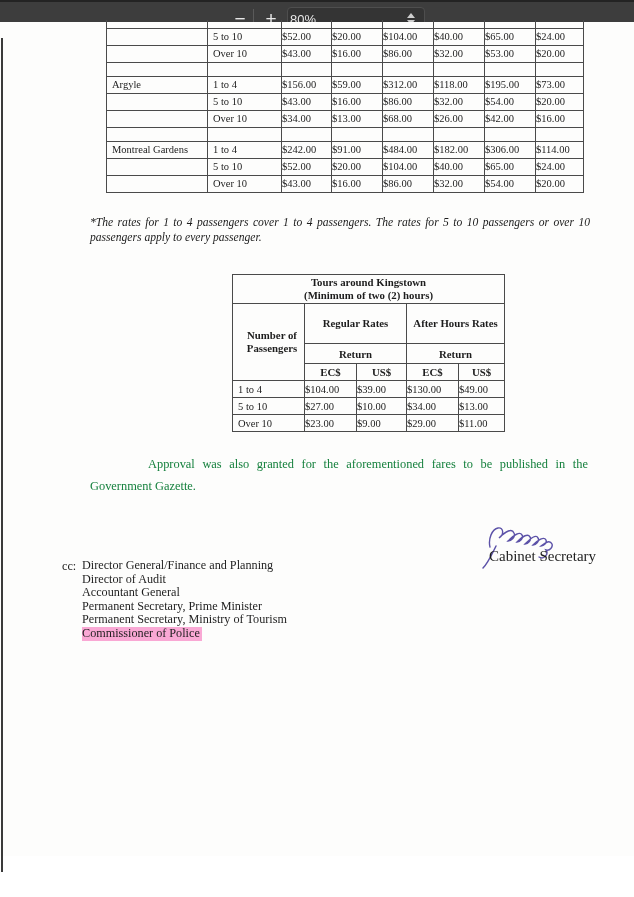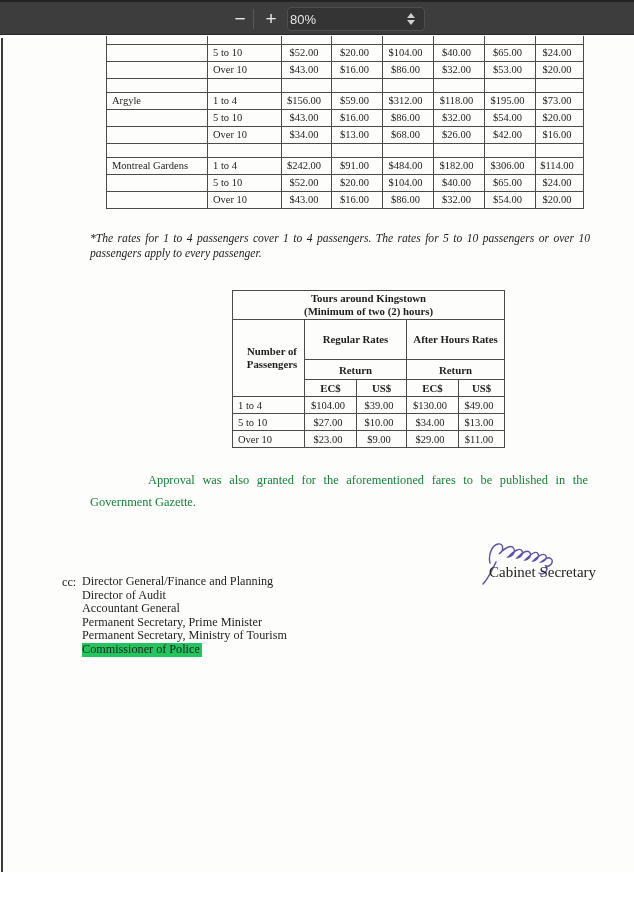--- a/index.html
+++ b/index.html
@@ -19,34 +19,34 @@
                background:#343434; border:1px solid #4e4e4e; border-radius:4px;
                display:flex; align-items:center; }
   .tb-select .zoomval { color:#e6e6e6; font-size:13px; margin-left:2px; flex:1; }
   .tb-arrows { margin-right:9px; display:flex; flex-direction:column; gap:2px; align-items:center; }
   .tri-up { width:0; height:0; border-left:4px solid transparent; border-right:4px solid transparent;
             border-bottom:5px solid #cfcfcf; }
   .tri-dn { width:0; height:0; border-left:4px solid transparent; border-right:4px solid transparent;
             border-top:5px solid #cfcfcf; }
 
   
-  .page { position:absolute; left:0; top:38px; width:634px; height:834px; background:#fdfdfc; }
+  .page { position:absolute; left:0; top:22px; width:634px; height:834px; background:#fdfdfc; }
   .page-edge { position:absolute; left:1px; top:38px; width:2px; height:834px; background:#3a3a3a; }
 
   
   table { border-collapse:collapse; table-layout:fixed; }
   td { border:1px solid #4a4a4a; color:#1d1d1d; font-size:10.5px; overflow:hidden;
        white-space:nowrap; vertical-align:middle; }
   .rates { position:absolute; left:106px; top:-2px; width:477px; }
   .rates td { height:17px; }
   .rates tr.stub td { height:8px; border-top:none; }
   .rates tr.gap td { height:14px; }
   .cell-loc  { text-align:left;  padding-left:5px; }
   .cell-pass { text-align:left;  padding-left:5px; }
-  .cell-money{ text-align:center; padding-right:5px; }
+  .cell-money{ text-align:left; padding-right:5px; }
 
   .kingstown { position:absolute; left:232px; top:252px; width:272px; }
   .kingstown td { height:17px; }
   .k-title td { height:29px; text-align:center; font-weight:bold; white-space:normal;
                 line-height:1.25; font-size:10.8px; }
   .k-hdr td  { height:40px; text-align:center; font-weight:bold; white-space:normal;
                line-height:1.2; font-size:10.8px; }
   .k-pass { text-align:left; padding-left:7px; font-weight:bold; white-space:normal;
             line-height:1.35; font-size:10.8px; }
   .k-ret td { height:20px; text-align:center; font-weight:bold; font-size:10.8px; }
@@ -59,21 +59,21 @@
   .approval { position:absolute; left:90px; top:432px; width:498px;
               font-size:12.4px; line-height:1.75; color:#15803d;
               text-align:justify; text-indent:58px; }
   .sig-wrap { position:absolute; left:478px; top:498px; width:120px; height:50px; }
   .sig-label { position:absolute; left:489px; top:526px; font-size:15px; color:#1e1e1e; }
   .cc-block { position:absolute; left:62px; top:537px; font-size:12.2px; color:#1e1e1e; }
   .cc-row { display:flex; }
   .cc-prefix { width:20px; }
   .cc-lines { }
   .cc-line { height:13.6px; line-height:13.6px; }
-  .cc-highlight { background:#22c55e; display:inline-block; padding:0 2px 0 0; }
+  .cc-highlight { background:#f9a8d4; display:inline-block; padding:0 2px 0 0; }
 </style>
 </head>
 <body>
 
 <div class="toolbar">
   <div class="tb-btn tb-minus">−</div>
   <div class="tb-sep"></div>
   <div class="tb-btn tb-plus">+</div>
   <div class="tb-select">
     <span class="zoomval">80%</span>

